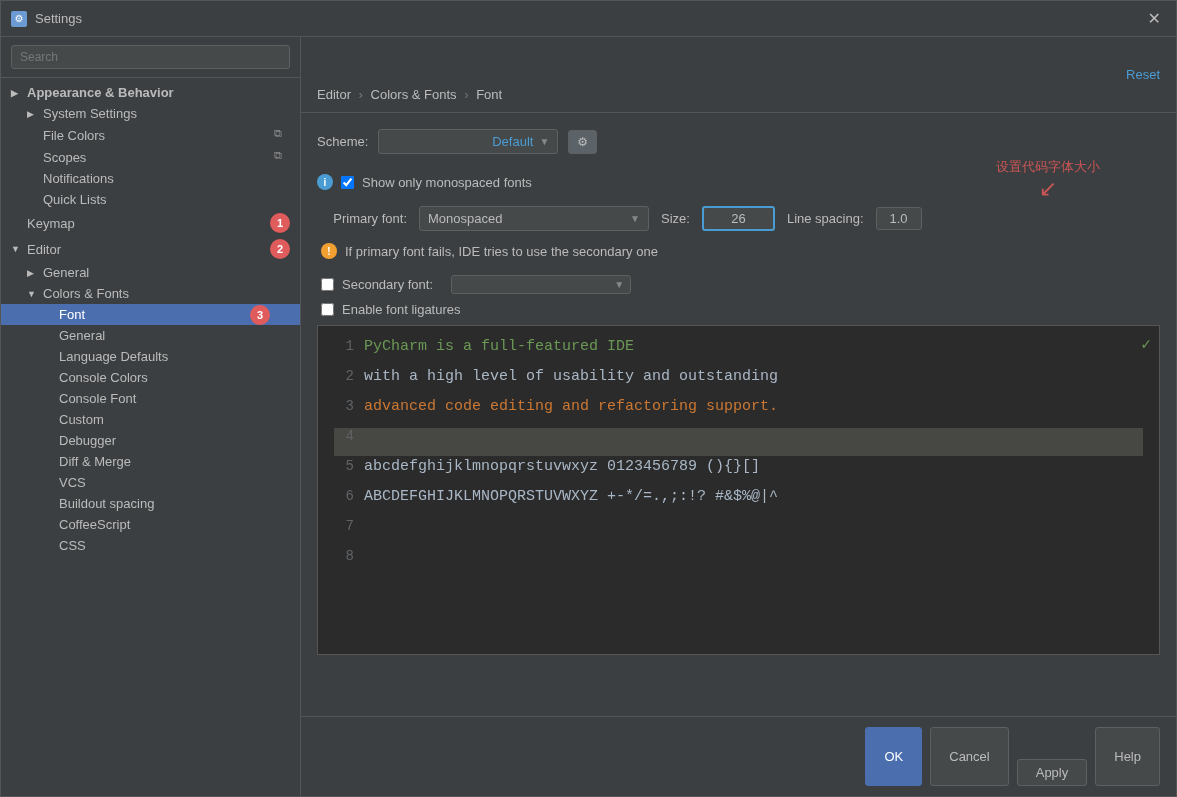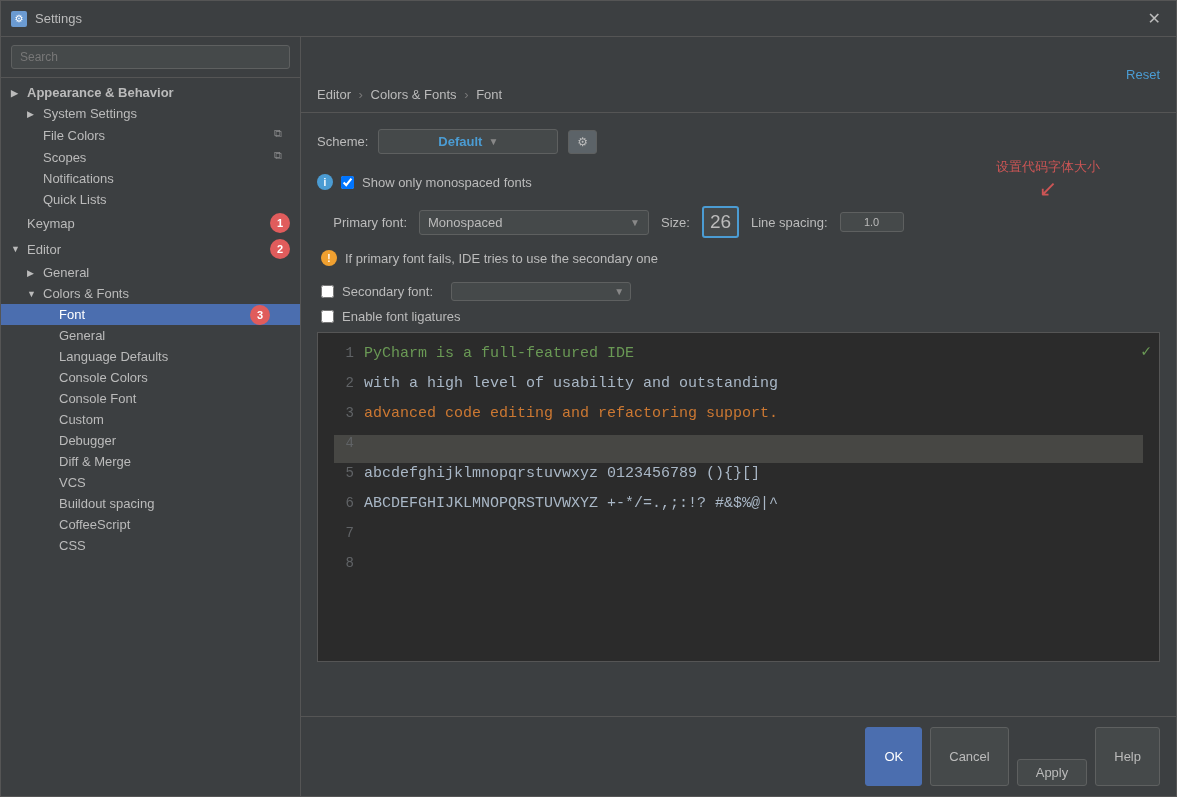--- a/index.html
+++ b/index.html
@@ -42,36 +42,36 @@
     .breadcrumb-bar { padding: 10px 16px; border-bottom: 1px solid #555; display: flex; align-items: center; justify-content: space-between; flex-shrink: 0; }
     .breadcrumb { color: #bbbbbb; font-size: 13px; margin-top: 40px; }
     .breadcrumb span { color: #bbbbbb; }
     .breadcrumb .sep { margin: 0 4px; color: #777; }
     .reset-link { color: #4b9cd3; font-size: 13px; cursor: pointer; }
 
     .settings-content { flex: 1; overflow-y: auto; padding: 16px; }
 
     .scheme-row { display: flex; align-items: center; margin-bottom: 20px; gap: 10px; }
     .scheme-label { color: #bbbbbb; font-size: 13px; }
-    .scheme-select { background: #45494a; border: 1px solid #5e6060; color: #4b9cd3; padding: 4px 8px; border-radius: 3px; font-size: 13px; min-width: 180px; display: flex; align-items: center; justify-content: center; cursor: pointer; font-weight: bold; }
+    .scheme-select { background: #45494a; border: 1px solid #5e6060; color: #4b9cd3; padding: 4px 8px; border-radius: 3px; font-size: 13px; min-width: 180px; display: flex; align-items: center; justify-content: flex-end; cursor: pointer; }
     .scheme-select-wrapper { display: flex; align-items: center; gap: 4px; }
     .dropdown-btn { background: #5c6368; border: 1px solid #5e6060; color: #bbbbbb; padding: 4px 8px; border-radius: 3px; cursor: pointer; font-size: 12px; }
 
     .monospaced-row { display: flex; align-items: center; gap: 8px; margin-bottom: 16px; }
     .info-icon { width: 16px; height: 16px; border-radius: 50%; background: #4b9cd3; color: white; font-size: 10px; font-weight: bold; display: inline-flex; align-items: center; justify-content: center; flex-shrink: 0; }
     .warning-icon { width: 16px; height: 16px; border-radius: 50%; background: #f0a030; color: white; font-size: 10px; font-weight: bold; display: inline-flex; align-items: center; justify-content: center; flex-shrink: 0; }
     .monospaced-label { color: #bbbbbb; font-size: 13px; }
 
     .font-row { display: flex; align-items: center; gap: 12px; margin-bottom: 12px; position: relative; }
     .font-label { color: #bbbbbb; font-size: 13px; min-width: 90px; text-align: right; }
     .font-select { background: #45494a; border: 1px solid #5e6060; color: #bbbbbb; padding: 4px 8px; border-radius: 3px; font-size: 13px; min-width: 200px; display: flex; align-items: center; justify-content: space-between; cursor: pointer; }
     .size-label { color: #bbbbbb; font-size: 13px; }
-    .size-input { background: #45494a; border: 2px solid #4b9cd3; color: #bbbbbb; padding: 3px 6px; border-radius: 3px; font-size: 19px; width: 37px; text-align: center; outline: none; }
+    .size-input { background: #45494a; border: 2px solid #4b9cd3; color: #bbbbbb; padding: 3px 6px; border-radius: 3px; font-size: 13px; width: 73px; text-align: center; outline: none; }
     .linespacing-label { color: #bbbbbb; font-size: 13px; }
-    .linespacing-input { background: #45494a; border: 1px solid #5e6060; color: #bbbbbb; padding: 3px 6px; border-radius: 3px; font-size: 11px; width: 64px; text-align: center; outline: none; }
+    .linespacing-input { background: #45494a; border: 1px solid #5e6060; color: #bbbbbb; padding: 3px 6px; border-radius: 3px; font-size: 13px; width: 46px; text-align: center; outline: none; }
 
     .info-row { display: flex; align-items: center; gap: 8px; margin-bottom: 16px; padding-left: 4px; }
 
     .checkbox-row { display: flex; align-items: center; gap: 8px; margin-bottom: 8px; padding-left: 4px; }
     .checkbox-row input[type="checkbox"] { margin: 0; }
     .checkbox-font-select { background: #45494a; border: 1px solid #5e6060; color: #bbbbbb; padding: 3px 6px; border-radius: 3px; font-size: 13px; min-width: 180px; display: inline-flex; align-items: center; justify-content: space-between; cursor: pointer; margin-left: 6px; }
 
     .preview-area { background: #2b2b2b; border: 1px solid #555; margin: 8px 0 0 0; padding: 12px 16px; font-family: 'Courier New', monospace; font-size: 15px; min-height: 330px; overflow: auto; position: relative; }
     .preview-line { display: flex; align-items: baseline; margin-bottom: 2px; min-height: 28px; }
     .line-number { color: #606366; min-width: 20px; text-align: right; margin-right: 10px; font-size: 14px; user-select: none; }

